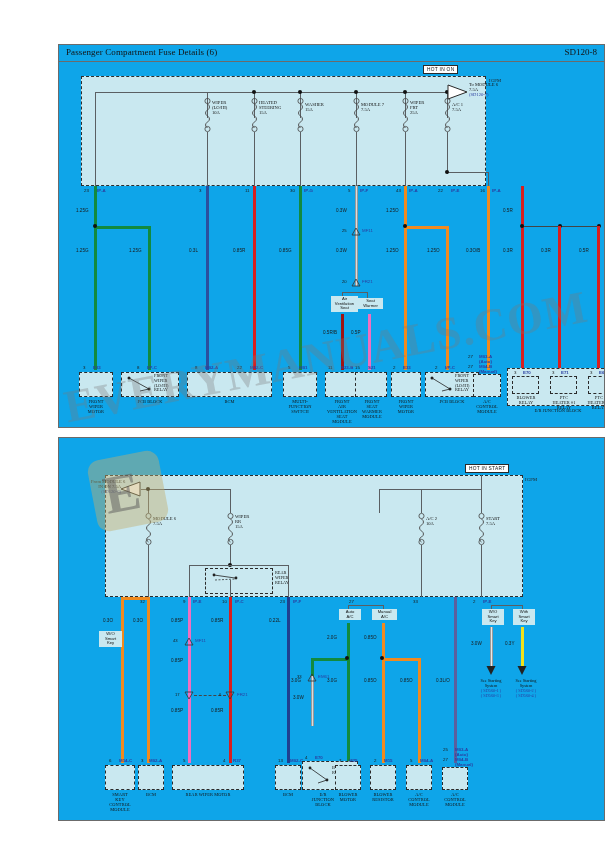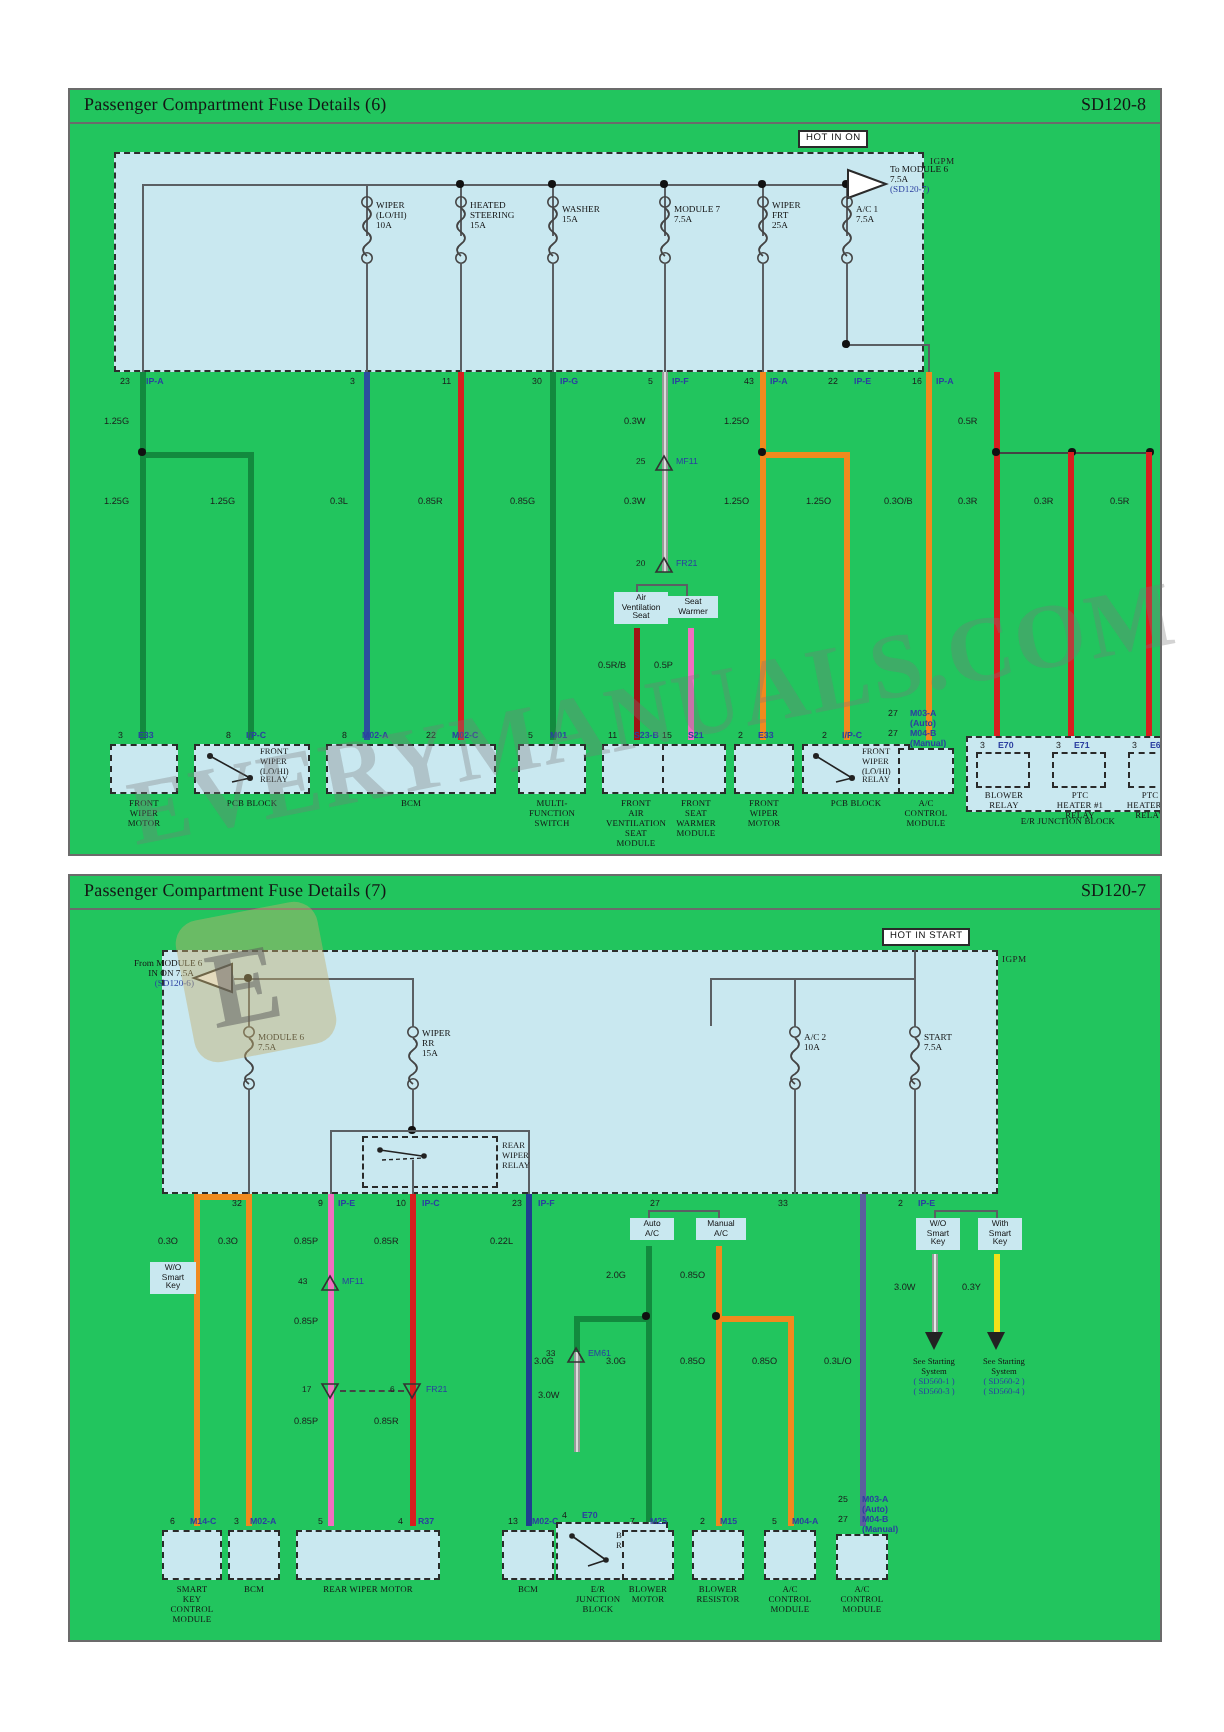--- a/index.html
+++ b/index.html
@@ -1,21 +1,21 @@
 <!DOCTYPE html>
 <html><head>
 <meta charset="utf-8">
 <style>
   html,body{margin:0;padding:0;background:#ffffff;}
   body{width:612px;height:866px;position:relative;font-family:"Liberation Serif",serif;color:#1a1a1a;overflow:hidden;}
 
   .page{position:absolute;left:0;top:0;width:612px;height:866px;}
 
   
-  .panel{position:absolute;border:1.2px solid #6b6b6b;background:#22c55e;}
+  .panel{position:absolute;border:1.2px solid #6b6b6b;background:#0ea5e9;margin-left:24px;}
   #panel1{left:34px;top:44px;width:545px;height:382px;}
   #panel2{left:34px;top:437px;width:545px;height:382px;}
 
   .panel-head{position:absolute;left:0;top:0;width:100%;height:17px;
       border-bottom:1.2px solid #6b6b6b;box-sizing:border-box;}
   .panel-title{position:absolute;left:7px;top:2px;font-size:9px;letter-spacing:.1px;
       font-family:"Liberation Serif",serif;color:#141414;white-space:nowrap;}
   .panel-code{position:absolute;right:7px;top:2px;font-size:9px;
       font-family:"Liberation Serif",serif;color:#141414;white-space:nowrap;}
 
@@ -424,24 +424,20 @@
         <div>PTC</div>
         <div>HEATER #2</div>
         <div>RELAY</div>
       </div>
       <div class="comp-name" style="left:448px;top:346px;width:102px;">E/R JUNCTION BLOCK</div>
 
     </div>
   </div>
 
   <div class="panel" id="panel2">
-    <div class="panel-head">
-      <div class="panel-title">Passenger Compartment Fuse Details (7)</div>
-      <div class="panel-code">SD120-7</div>
-    </div>
 
     <div class="canvas">
 
       <div class="bus" style="left:46px;top:20px;width:418px;height:122px;"></div>
       <div class="bus-label" style="left:466px;top:22px;">IGPM</div>
       <div class="hotbox" style="left:406px;top:9px;">HOT IN START</div>
 
       <svg style="position:absolute;left:60px;top:26px;" width="22" height="16">
         <polygon points="21,1 2,8 21,15" fill="#ffffff" stroke="#2a2a2a" stroke-width="1"></polygon>
       </svg>

